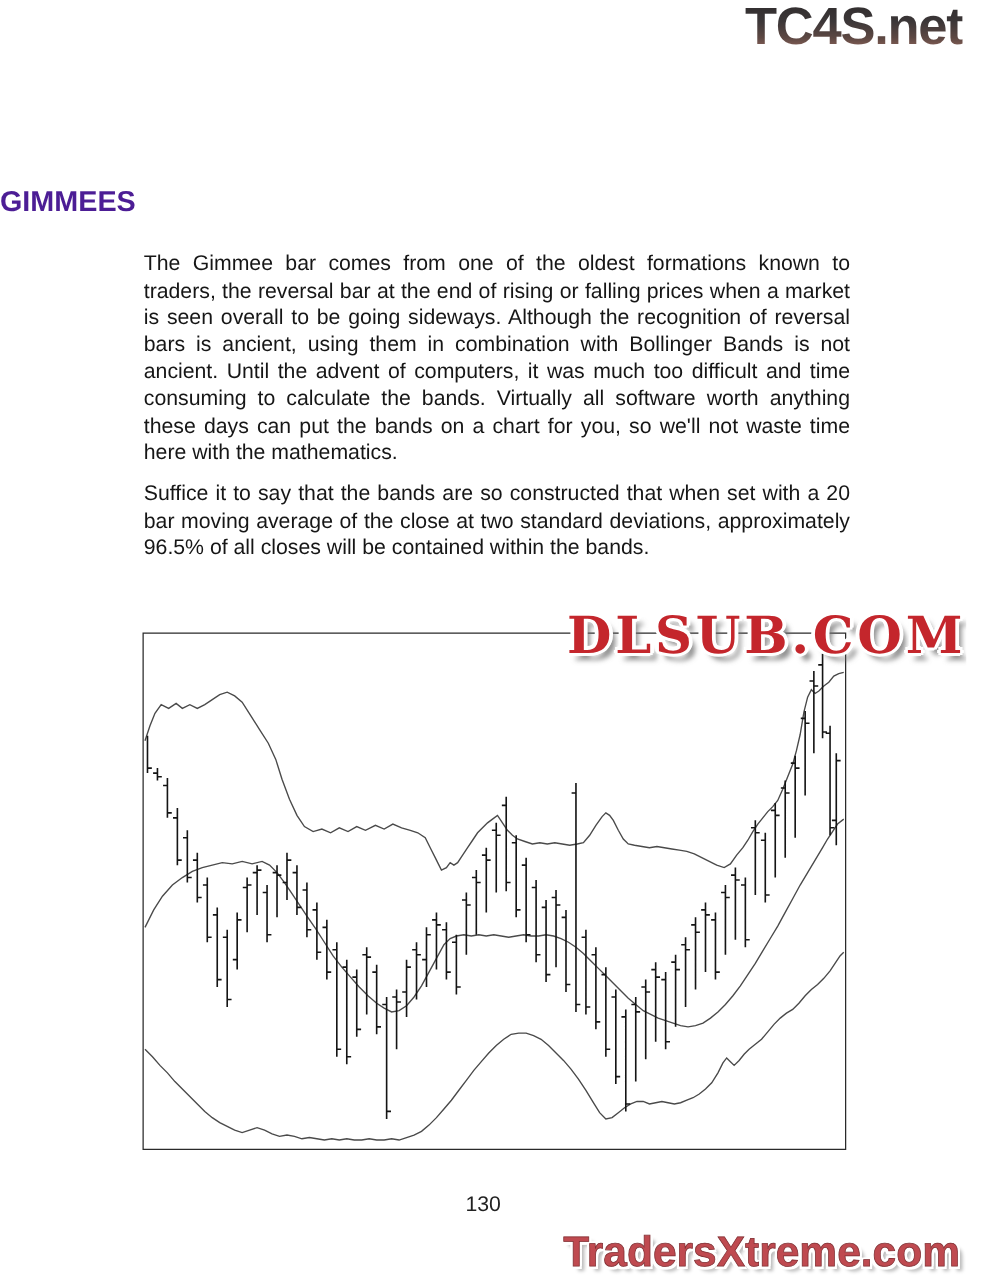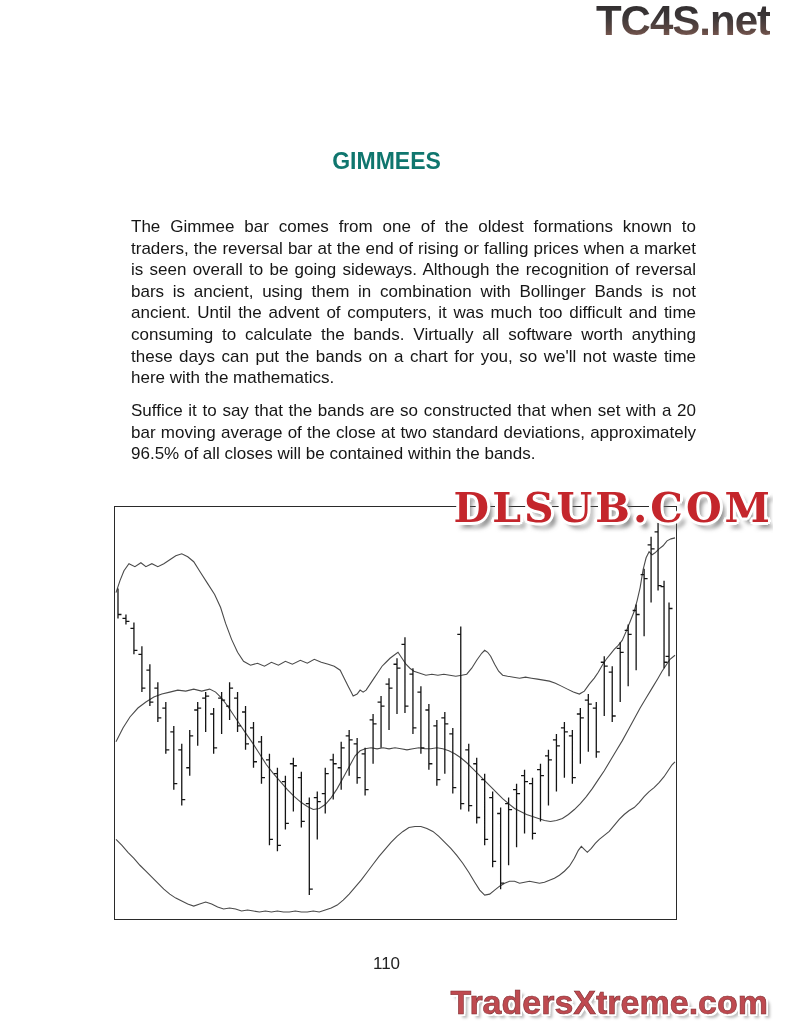--- a/index.html
+++ b/index.html
@@ -14,24 +14,24 @@
     background:linear-gradient(180deg,var(--logo-gradient-top,#2d2a2b) 0%,#3c3738 42%,#5d4843 70%,var(--logo-gradient-bottom,#996a60) 96%);
     -webkit-background-clip:text;background-clip:text;color:transparent;
     filter:blur(0.3px);
   }
   .chapter-title{
     position:absolute;top:92px;left:0;width:100%;margin:0;
     text-align:center;font-size:37px;font-weight:400;color:#111;
   }
   .section-title{
     position:absolute;top:148px;left:0;width:100%;margin:0;
-    text-align:center;font-size:23px;font-weight:bold;color:#0f766e;
+    text-align:left;font-size:23px;font-weight:bold;color:#4c1d95;
   }
   .bodytext{
-    position:absolute;left:115px;width:565px;margin:16px;
+    position:absolute;left:115px;width:565px;margin:0;
     font-size:17px;line-height:21.6px;text-align:justify;color:#161616;
   }
   .p1{top:200px;}
   .p2{top:384px;}
   .p3{top:469px;text-align:left;}
   .chart{
     position:absolute;left:114px;top:506px;width:561px;height:412px;
     border:1px solid #2a2a2a;background:#fff;
   }
   .chart svg{display:block;width:100%;height:100%;}
@@ -81,17 +81,17 @@
     <svg xmlns="http://www.w3.org/2000/svg" viewBox="0 0 563 414" preserveAspectRatio="none">
         <polyline points="1,86 5,74 9,64 14,57 20,60 26,56 31,60 37,57 43,60 49,57 55,53 61,49 67,47 73,50 79,55 86,66 93,77 100,88 106,101 111,117 117,133 123,146 129,155 136,159 143,157 150,160 157,156 164,159 171,155 178,158 186,154 193,157 200,153 207,156 214,158 220,160 226,164 228,168 231,174 234,180 237,186 239,190 243,188 246,184 249,186 252,184 256,178 260,172 264,166 268,160 272,156 276,152 280,149 284,146 288,152 292,158 296,162 300,165 306,167 312,169 318,168 324,169 330,168 336,169 342,170 348,169 353,168 358,162 363,154 368,147 371,144 374,146 377,150 381,158 385,165 389,169 394,170 400,171 406,172 412,171 418,172 424,173 430,174 436,175 442,177 448,180 454,183 460,186 466,188 471,185 476,178 481,172 485,166 489,159 493,153 497,148 501,143 505,139 509,134 513,125 517,115 521,105 524,94 527,81 530,63 533,51 536,45 539,48 542,46 546,42 550,39 554,34 558,32 562,31" fill="none" stroke="#4a4a4a" stroke-width="1.1"></polyline>
         <polyline points="1,236 8,222 15,211 23,202 31,196 39,191 47,188 55,186 63,184 71,185 79,183 87,185 95,183 101,186 107,192 113,200 119,209 125,218 131,227 138,237 145,248 152,259 159,268 166,276 173,284 180,291 187,297 193,301 199,304 205,303 211,299 217,292 223,283 229,272 235,261 241,250 246,245 251,243 257,242 263,243 269,242 275,243 281,242 287,243 293,244 299,243 305,242 311,243 317,243 323,242 329,243 335,245 341,248 347,252 353,257 359,263 365,269 371,275 377,281 383,287 389,293 395,298 401,303 407,306 413,309 419,311 425,313 431,315 437,316 443,315 449,313 455,309 461,304 467,298 473,291 479,283 485,274 491,265 497,255 503,245 509,235 515,224 521,213 527,202 533,192 539,182 545,172 549,165 553,159 557,153 562,149" fill="none" stroke="#4a4a4a" stroke-width="1.1"></polyline>
         <polyline points="1,334 7,340 13,347 19,353 25,360 31,366 37,372 43,378 49,384 55,389 61,393 67,396 73,399 79,401 85,399 91,397 97,399 103,402 109,404 115,403 121,404 127,406 133,405 139,406 145,407 151,406 157,407 163,406 169,407 175,407 181,406 187,407 193,407 199,406 205,407 211,405 217,403 223,400 229,395 235,389 241,382 247,375 253,367 259,359 265,351 271,344 277,337 283,331 289,326 295,322 301,321 307,321 313,323 319,326 325,331 331,337 337,343 343,350 349,358 355,367 361,377 366,385 371,390 376,389 381,385 386,381 391,378 396,376 401,376 406,378 411,377 416,376 421,377 426,378 431,377 436,375 441,373 446,370 451,366 456,361 461,353 465,345 468,341 471,344 474,347 478,343 482,338 486,334 491,330 496,326 501,320 506,314 511,309 516,305 521,302 526,297 531,291 536,286 541,282 546,277 551,271 555,265 559,259 562,256" fill="none" stroke="#4a4a4a" stroke-width="1.1"></polyline>
         <path d="M3 82V112M3 108H6.5M11 108V118M7.5 112H11M11 115H14.5M19 116V148M15.5 122H19M19 144H22.5M27 140V186M23.5 148H27M27 182H30.5M35 158V200M31.5 164H35M35 196H38.5M43 176V216M39.5 182H43M43 212H46.5M51 196V248M47.5 202H51M51 244H54.5M59 220V284M55.5 226H59M59 278H62.5M67 238V300M63.5 244H67M67 294H70.5M75 224V270M71.5 262H75M75 230H78.5M83 196V240M79.5 204H83M83 202H86.5M91 186V226M87.5 192H91M91 190H94.5M99 202V248M95.5 208H99M99 242H102.5M107 186V228M103.5 192H107M107 194H110.5M115 176V214M111.5 200H115M115 182H118.5M123 186V226M119.5 192H123M123 220H126.5M131 200V244M127.5 206H131M131 238H134.5M139 216V262M135.5 222H139M139 256H142.5M147 230V278M143.5 236H147M147 272H150.5M155 248V340M151.5 254H155M155 334H158.5M163 262V346M159.5 268H163M163 340H166.5M171 270V324M167.5 276H171M171 318H174.5M179 252V306M175.5 258H179M179 260H182.5M187 266V322M183.5 272H187M187 316H190.5M195 292V390M191.5 298H195M195 384H198.5M203 286V334M199.5 292H203M203 296H206.5M211 262V308M207.5 288H211M211 268H214.5M219 248V294M215.5 254H219M219 258H222.5M227 236V284M223.5 262H227M227 242H230.5M235 224V270M231.5 230H235M235 234H238.5M243 232V278M239.5 238H243M243 272H246.5M251 242V290M247.5 248H251M251 284H254.5M259 208V258M255.5 214H259M259 218H262.5M267 190V242M263.5 196H267M267 200H270.5M275 172V224M271.5 178H275M275 182H278.5M283 152V208M279.5 158H283M283 162H286.5M291 131V207M287.5 138H291M291 200H294.5M299 162V228M295.5 168H299M299 222H302.5M307 180V248M303.5 186H307M307 242H310.5M315 198V264M311.5 204H315M315 258H318.5M323 214V280M319.5 220H323M323 274H326.5M331 206V268M327.5 212H331M331 218H334.5M339 222V288M335.5 228H339M339 282H342.5M347 120V304M343.5 128H347M347 298H350.5M355 238V306M351.5 244H355M355 300H358.5M363 252V318M359.5 258H363M363 312H366.5M371 268V340M367.5 274H371M371 334H374.5M379 286V362M375.5 292H379M379 356H382.5M387 302V384M383.5 308H387M387 378H390.5M395 292V360M391.5 298H395M395 304H398.5M403 278V342M399.5 284H403M403 288H406.5M411 264V328M407.5 270H411M411 276H414.5M419 272V334M415.5 278H419M419 328H422.5M427 258V316M423.5 264H427M427 270H430.5M435 244V300M431.5 250H435M435 254H438.5M443 228V286M439.5 234H443M443 240H446.5M451 216V272M447.5 222H451M451 226H454.5M459 224V278M455.5 230H459M459 272H462.5M467 202V258M463.5 208H467M467 212H470.5M475 188V246M471.5 194H475M475 198H478.5M483 196V252M479.5 202H483M483 246H486.5M491 150V210M487.5 156H491M491 160H494.5M499 160V216M495.5 166H499M499 210H502.5M507 136V196M503.5 142H507M507 146H510.5M515 118V180M511.5 124H515M515 128H518.5M523 98V164M519.5 104H523M523 108H526.5M531 62V130M527.5 68H531M531 72H534.5M538 30V96M534.5 38H538M538 42H541.5M545 16V84M541.5 25H545M545 79H548.5M551 74V162M547.5 80H551M551 156H554.5M556 96V170M552.5 150H556M556 102H559.5" fill="none" stroke="#141414" stroke-width="1.3"></path>
       </svg>
   </div>
 
   <div class="watermark">DLSUB.COM</div>
 
-  <div class="pagenum">110</div>
+  <div class="pagenum">130</div>
 
   <div class="tx">TradersXtreme.com</div>
 
 </div>
 
 </body></html>

